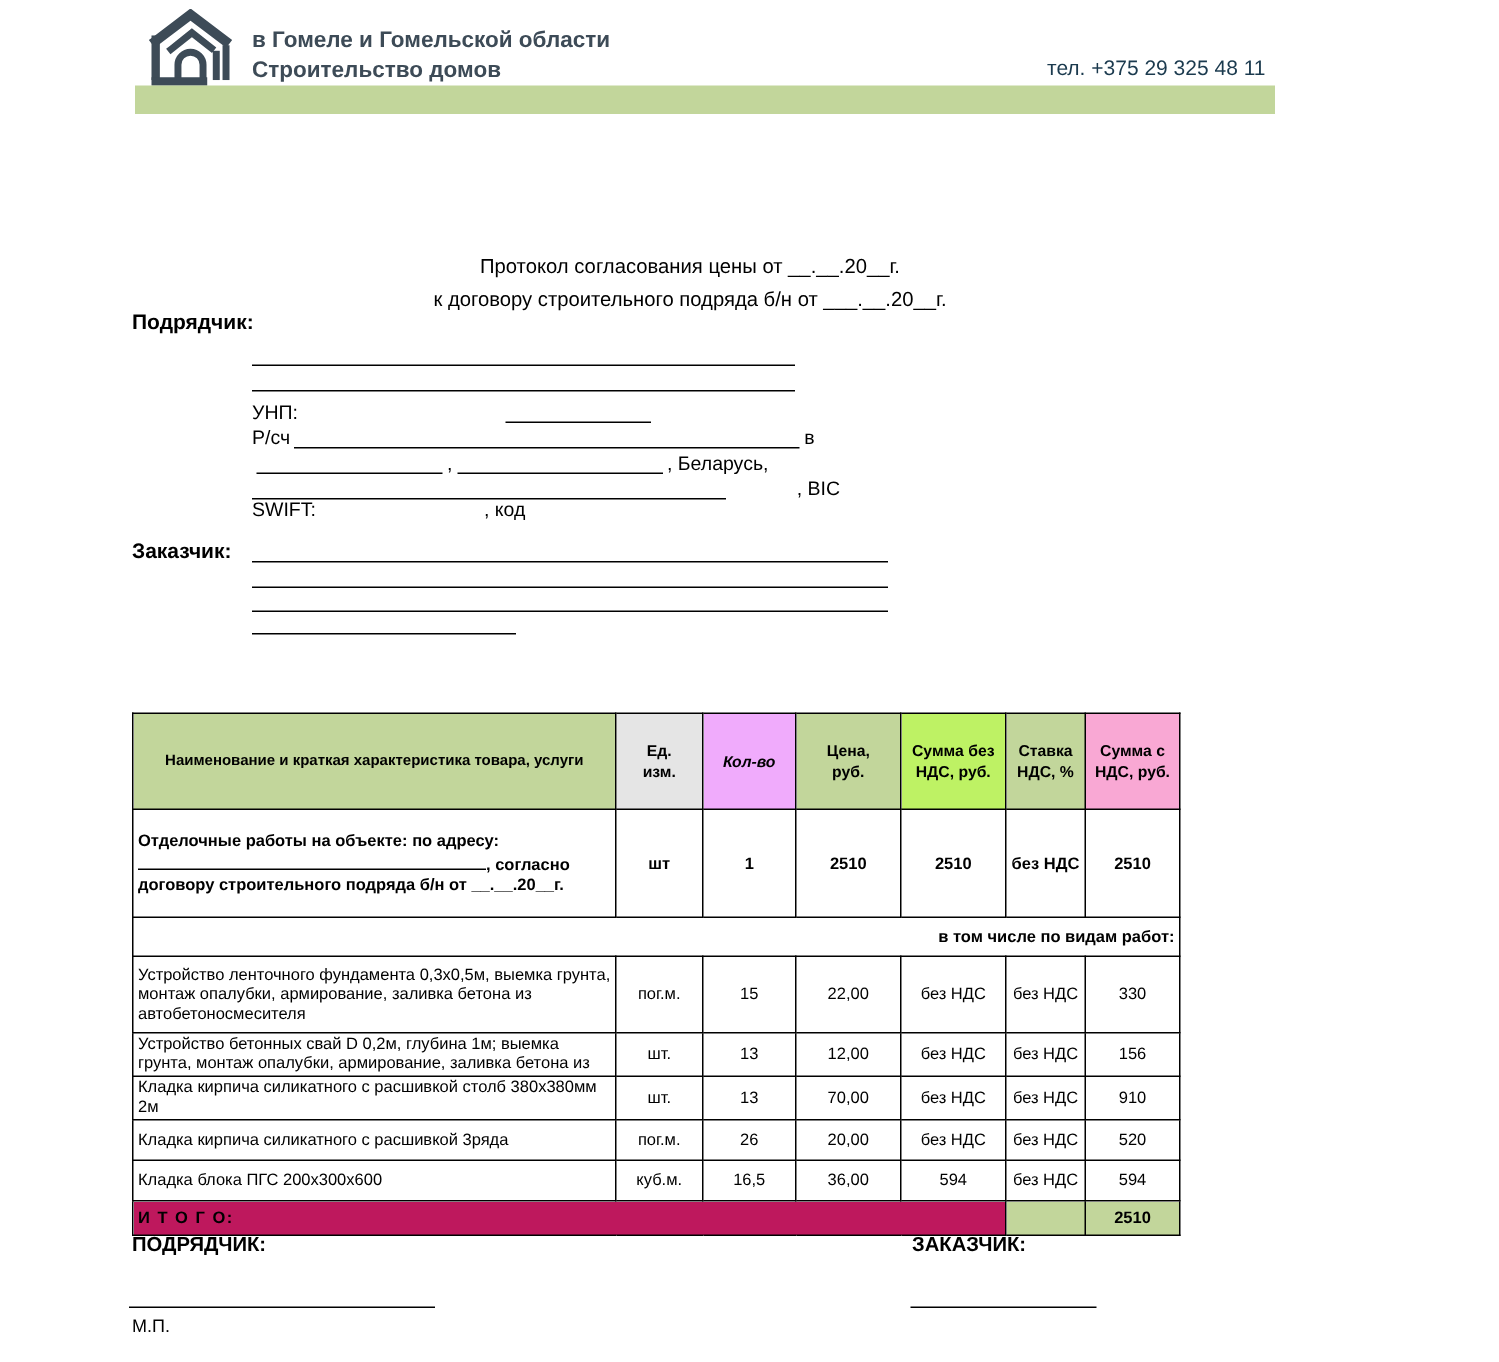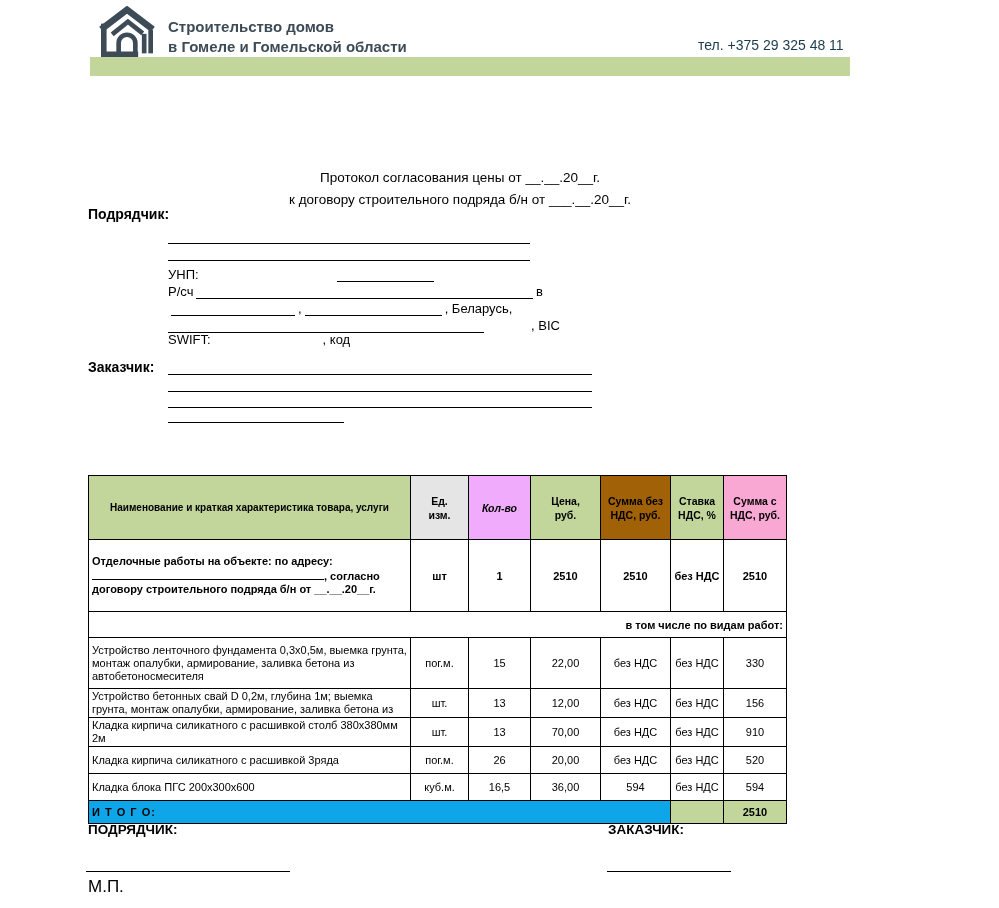--- a/index.html
+++ b/index.html
@@ -34,21 +34,21 @@
   .th-sumnovat { border-left:none; }
   .name-cell { text-align:left; padding:3px 6px; line-height:13px; }
   .num { text-align:center; }
   .bold-row td { font-weight:bold; }
   .subheader-cell { font-weight:bold; text-align:right; padding:4px 6px; font-size:11.5px; }
   .addr-blank { display:inline-block; width:232px; border-bottom:1px solid #000; height:11px; }
   .total-row td { background:#c2d69b; font-weight:bold; }
   .total-label-cell { text-align:left; padding-left:8px; font-size:11.5px; letter-spacing:1px; }
   
   .sig-label { position:absolute; font-size:13.5px; font-weight:bold; }
-  .stamp { position:absolute; font-size:17px; }
+  .stamp { position:absolute; font-size:12px; }
 </style>
 </head>
 <body>
 
 <div class="page">
 
   <div class="logo">
     <svg viewBox="0 0 60 56" width="56" height="52">
       <g fill="none" stroke="#3d4b57" stroke-linecap="square">
         <path d="M5 23 L30 4 L55 23" stroke-width="7"></path>
@@ -57,22 +57,22 @@
       </g>
       <g fill="#3d4b57">
         <rect x="2" y="19" width="6" height="32"></rect>
         <rect x="2" y="49" width="40" height="6"></rect>
         <rect x="46" y="30" width="5" height="21"></rect>
         <rect x="53" y="26" width="5" height="25"></rect>
       </g>
     </svg>
   </div>
   <div class="company">
+    <div>в Гомеле и Гомельской области</div>
     <div>Строительство домов</div>
-    <div>в Гомеле и Гомельской области</div>
   </div>
   <div class="phone">тел. +375 29 325 48 11</div>
   <div class="accent-bar" style="background: rgb(194, 214, 155);"></div>
 
   <div class="doc-title">
     <div>Протокол согласования цены от __.__.20__г.</div>
     <div>к договору строительного подряда б/н от ___.__.20__г.</div>
   </div>
 
   <div class="blk-label" style="left:88px; top:206px;">Подрядчик:</div>
@@ -116,21 +116,21 @@
         <col style="width:63px">
     </colgroup>
     <tbody>
         <tr style="height:64px">
       <th style="font-size: 10px; background: rgb(194, 214, 155);">Наименование и краткая характеристика товара, услуги</th>
       <th style="background: #e5e5e5;">Ед.
 изм.</th>
       <th style="background: #f0abfc; font-style: italic;">Кол-во</th>
       <th class="th-price" style="background: rgb(194, 214, 155);">Цена,
 руб.</th>
-      <th class="th-sumnovat" style="background: #a16207;">Сумма без
+      <th class="th-sumnovat" style="background: #bef264;">Сумма без
 НДС, руб.</th>
       <th style="background: rgb(194, 214, 155);">Ставка
 НДС, %</th>
       <th style="background: #f9a8d4;">Сумма с
 НДС, руб.</th>
     </tr>
     <tr style="height:72px" class="bold-row">
       <td class="name-cell">
         <div>Отделочные работы на объекте: по адресу:</div>
         <div><span class="addr-blank"></span><span>, согласно</span></div>
@@ -185,21 +185,21 @@
     <tr style="height:27px">
       <td class="name-cell">Кладка блока ПГС 200х300х600</td>
       <td class="num">куб.м.</td>
       <td class="num">16,5</td>
       <td class="num">36,00</td>
       <td class="num">594</td>
       <td class="num">без НДС</td>
       <td class="num">594</td>
     </tr>
     <tr style="height:23px" class="total-row">
-      <td class="total-label-cell" colspan="5" style="background: #0ea5e9;">И Т О Г О:</td>
+      <td class="total-label-cell" colspan="5" style="background: #be185d;">И Т О Г О:</td>
       <td style="background: rgb(194, 214, 155);"></td>
       <td class="num" style="background: rgb(194, 214, 155);">2510</td>
     </tr>
   </tbody>
     </table>
 
   <div class="sig-label" style="left:88px; top:822px;">ПОДРЯДЧИК:</div>
   <div class="sig-label" style="left:608px; top:822px;">ЗАКАЗЧИК:</div>
   <div class="hr" style="left:86px; top:871px; width:204px;"></div>
   <div class="hr" style="left:607px; top:871px; width:124px;"></div>

